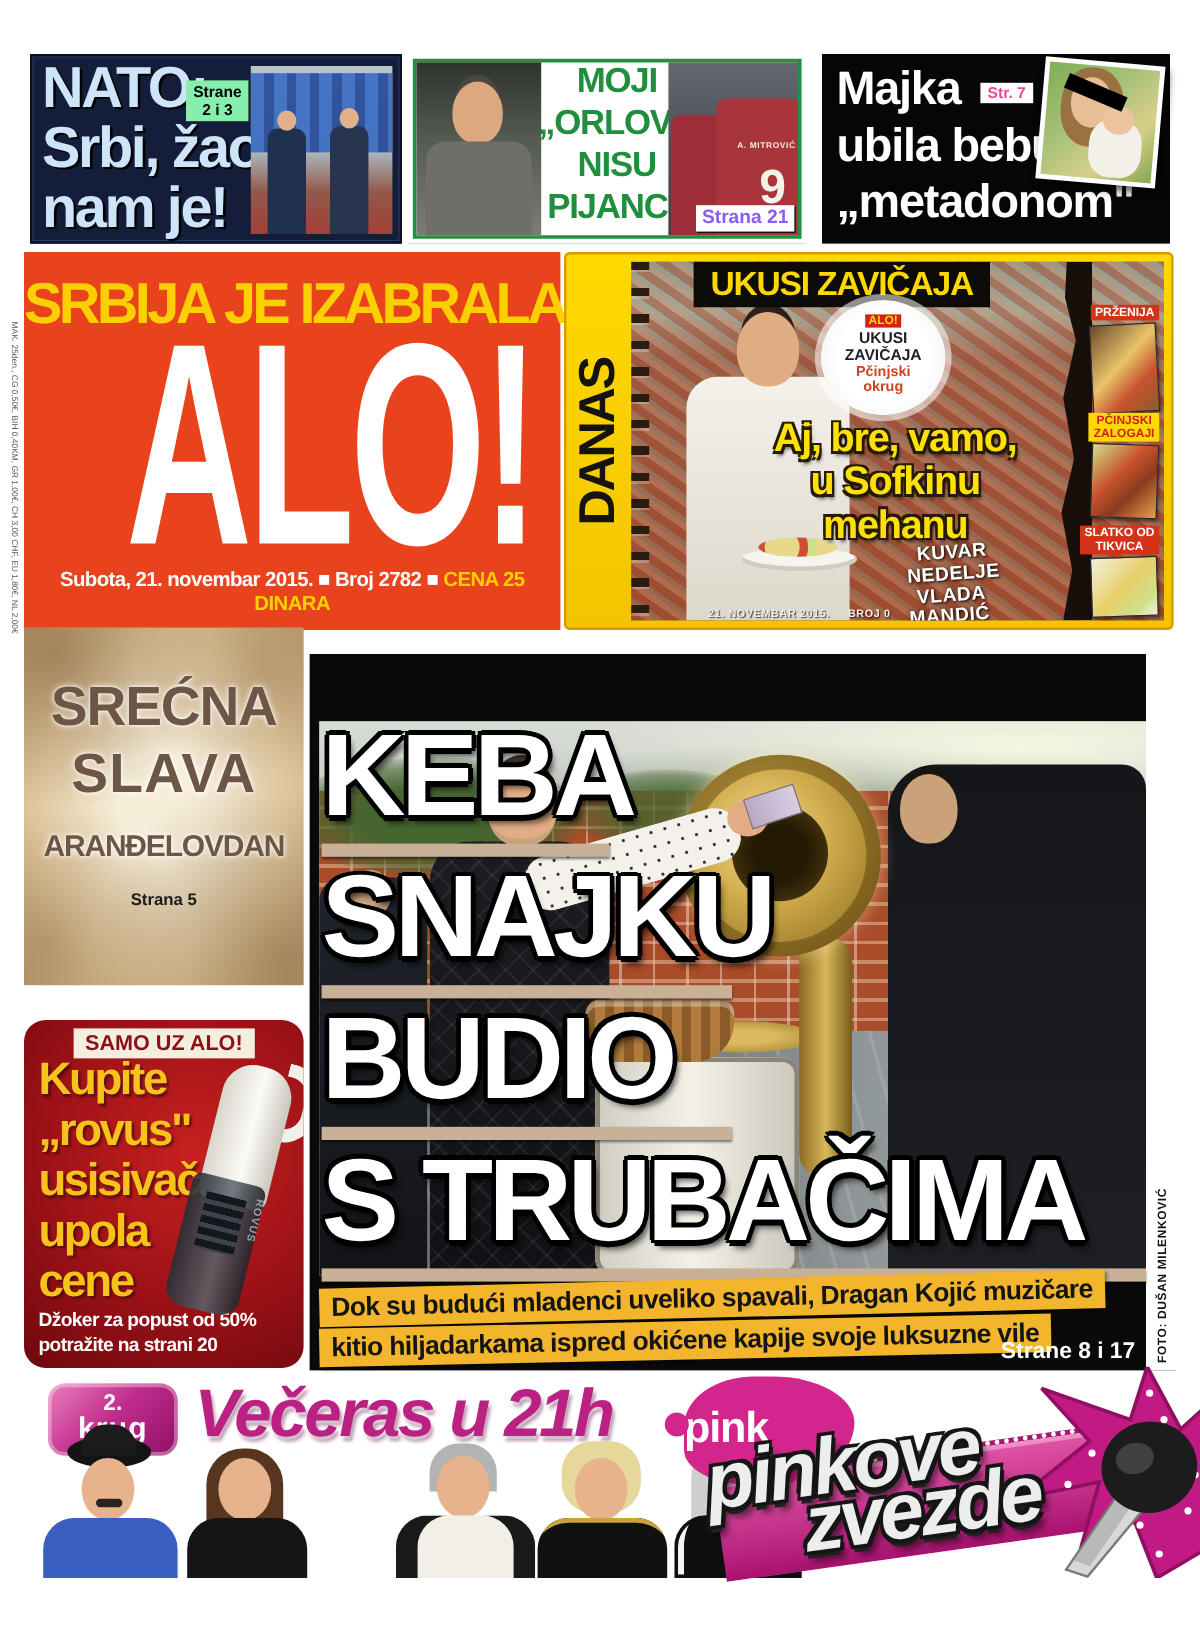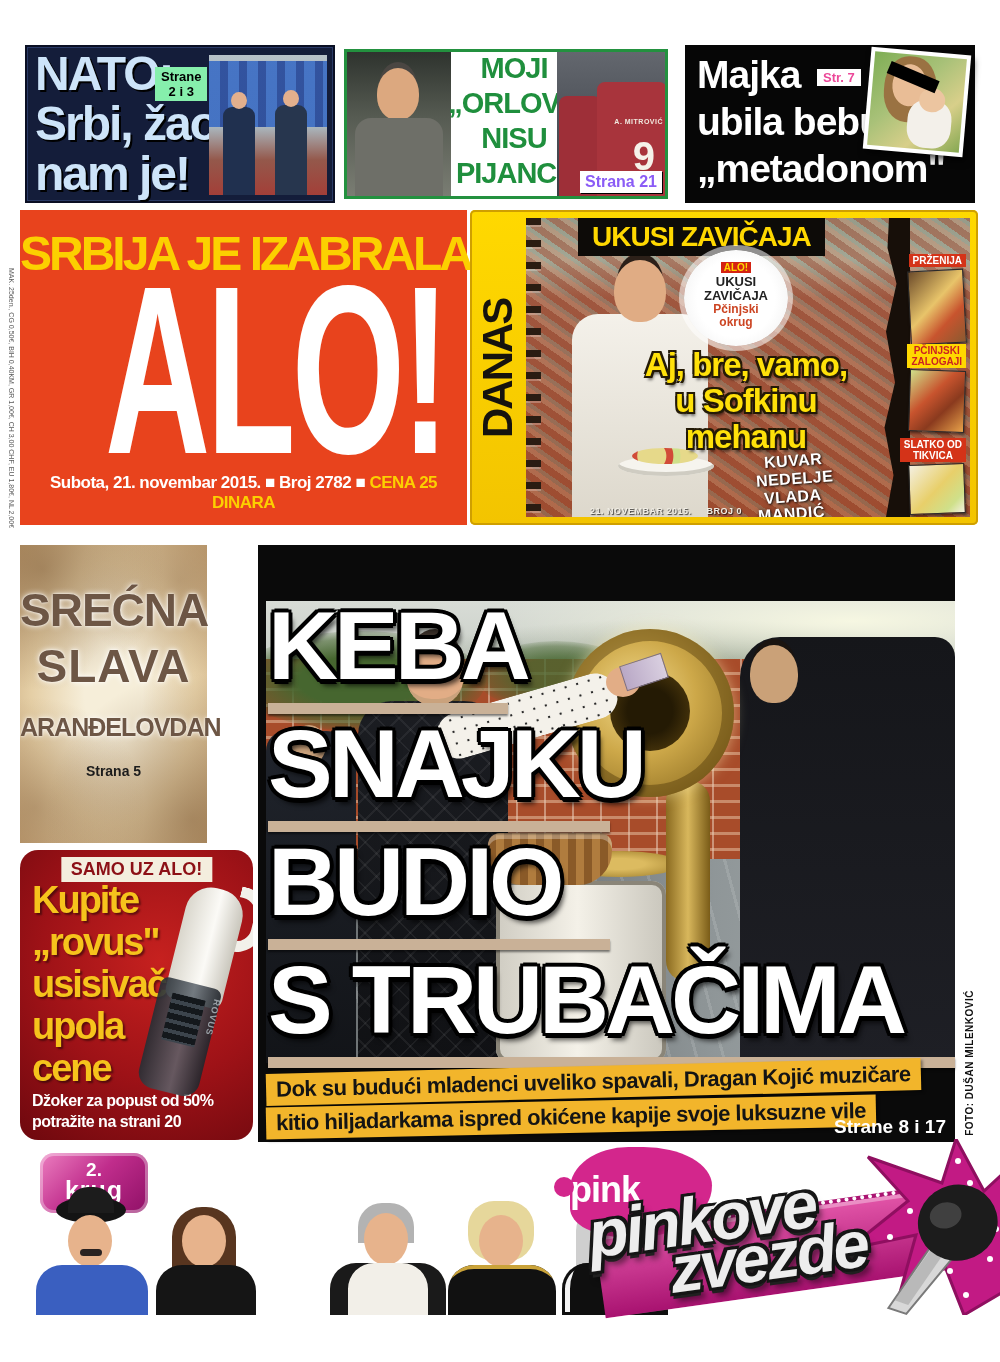--- a/index.html
+++ b/index.html
@@ -67,21 +67,21 @@
   .p-plate{position:absolute;left:92px;top:238px;width:96px;height:20px;border-radius:50%;background:#f6f4ee;box-shadow:inset 0 -4px 0 #cfccc2}
   .p-plate::before{content:"";position:absolute;left:14px;top:-8px;width:66px;height:16px;border-radius:50%;background:radial-gradient(circle at 30% 50%,#e6d98a 0 30%,#d14b38 32% 45%,#cfe08a 47% 60%,#e6d98a 62% 100%)}
   .p-h{position:absolute;left:70px;width:300px;text-align:center;color:#ffe10a;font-size:33px;font-weight:bold;letter-spacing:-1px;text-shadow:-2px -2px 0 #241a06,2px -2px 0 #241a06,-2px 2px 0 #241a06,2px 2px 0 #241a06,2px 4px 3px rgba(0,0,0,.55)}
   .p-auth{position:absolute;color:#fff;font-size:16px;font-weight:bold;letter-spacing:.5px;transform:rotate(-4deg);text-shadow:1px 1px 2px rgba(0,0,0,.8),0 0 4px rgba(0,0,0,.5)}
   .p-torn{position:absolute;right:60px;top:0;width:30px;height:100%;background:#170f09;clip-path:polygon(30% 0,100% 0,100% 100%,20% 100%,45% 86%,15% 70%,50% 55%,20% 38%,55% 22%,25% 10%)}
   .p-flabel{position:absolute;right:4px;font-size:10px;font-weight:bold;padding:1px 4px;line-height:11px;text-align:center}
   .p-fphoto{position:absolute;right:5px;width:56px;border:1px solid #2a2a2a;box-shadow:1px 2px 3px rgba(0,0,0,.5)}
   .p-foot{position:absolute;left:64px;top:288px;color:#f0ede4;font-size:9px;font-weight:bold;letter-spacing:.5px;text-shadow:1px 1px 1px rgba(0,0,0,.7)}
 
   
-  #slava{left:20px;top:545px;width:187px;height:298px;background:
+  #slava{left:20px;top:523px;width:233px;height:298px;background:
     radial-gradient(circle at 12% 8%,rgba(122,88,52,.55),transparent 38%),
     radial-gradient(circle at 92% 92%,rgba(122,88,52,.5),transparent 45%),
     radial-gradient(circle at 85% 12%,rgba(133,98,62,.4),transparent 32%),
     radial-gradient(circle at 8% 88%,rgba(133,98,62,.42),transparent 35%),
     radial-gradient(ellipse at center,#f6eed9 22%,#e5cfa6 62%,#c5a478 100%)}
   .sl-l{width:100%;text-align:center;color:#6d5645;font-weight:bold;text-shadow:0 0 6px #fff,0 0 2px #fff}
   .sl-l1{top:38px;font-size:46px;letter-spacing:-1px}
   .sl-l2{top:94px;font-size:46px;letter-spacing:1px}
   .sl-l3{top:168px;font-size:25px;letter-spacing:-1px}
   .sl-page{top:218px;width:100%;text-align:center;color:#1c1c1c;font-size:14px;font-weight:bold}
@@ -330,20 +330,21 @@
     <div class="abs m-deck" style="top:521px;transform:rotate(-1.4deg)">Dok su budući mladenci uveliko spavali, Dragan Kojić muzičare</div>
     <div class="abs m-deck" style="top:556px;transform:rotate(-1.2deg)">kitio hiljadarkama ispred okićene kapije svoje luksuzne vile</div>
     <div class="abs m-pages">Strane 8 i 17</div>
   </div>
 
   <div class="abs" id="banner">
     <div class="abs bn-badge">
       <div class="bn-b1">2.</div>
       <div class="bn-b2">krug</div>
     </div>
+    <div class="abs bn-head">Večeras u 21h</div>
 
     <div class="celeb" style="left:28px;width:120px">
       <div style="position:absolute;left:28px;top:-16px;width:70px;height:26px;border-radius:50%;background:#141414"></div>
       <div style="position:absolute;left:40px;top:-26px;width:46px;height:26px;border-radius:20px 20px 0 0;background:#1c1c1c"></div>
       <div class="c-head" style="left:40px;top:2px"></div>
       <div style="position:absolute;left:52px;top:36px;width:22px;height:7px;border-radius:4px;background:#2a2220"></div>
       <div class="c-torso" style="left:8px;top:52px;width:112px;height:50px;background:#3a5fc0"></div>
     </div>
     <div class="celeb" style="left:150px;width:110px">
       <div style="position:absolute;left:22px;top:-6px;width:64px;height:96px;border-radius:30px 30px 12px 12px;background:#58351f"></div>

